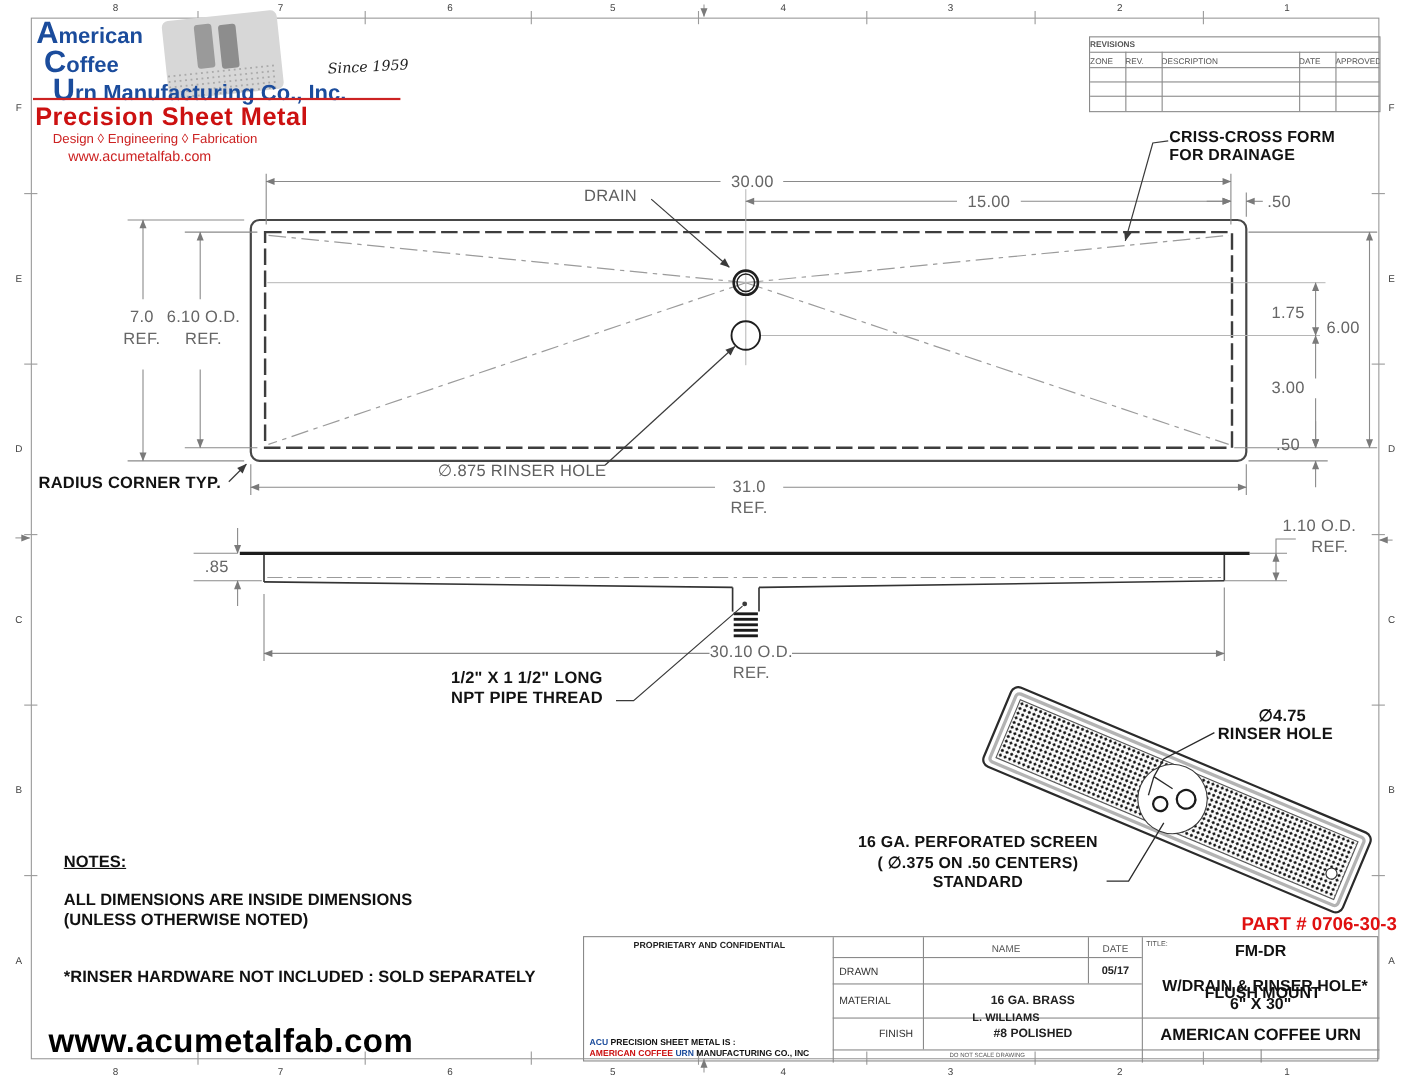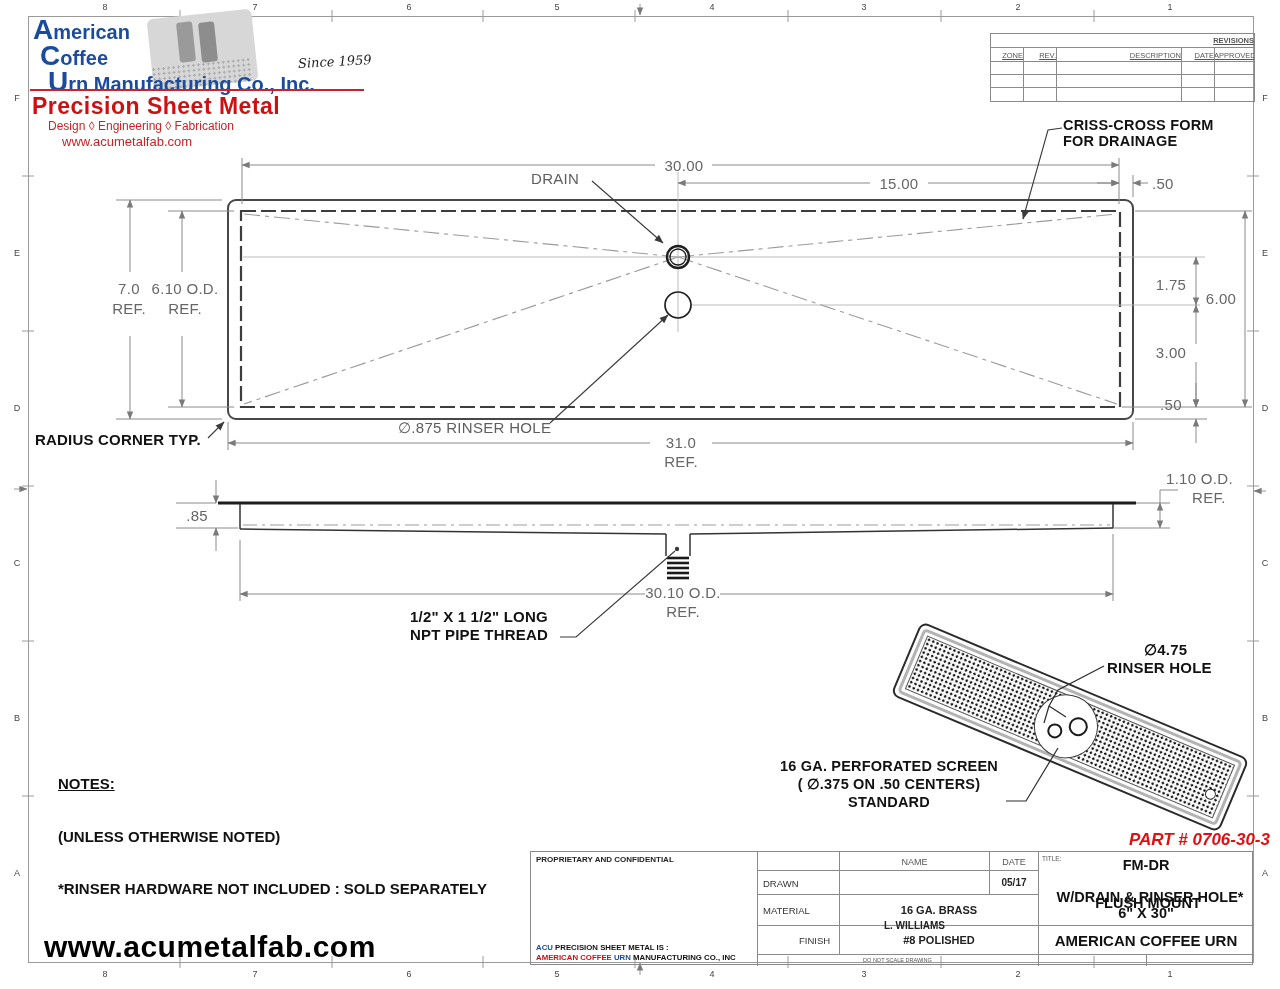--- a/index.html
+++ b/index.html
@@ -18,29 +18,29 @@
   .logo-big{font-size:28px;}
   .logo-sm{font-size:20px;}
   .since{font-family:"DejaVu Serif",serif;font-style:italic;font-size:13px;color:#222;}
   .psm{color:#cc1111;font-weight:bold;font-size:23px;letter-spacing:.5px;white-space:nowrap;}
   .svc{color:#cc2222;font-size:12px;white-space:nowrap;}
   .lweb{color:#cc2222;font-size:13px;white-space:nowrap;}
   
   .head{font-size:17px;font-weight:bold;color:#111;letter-spacing:.3px;text-align:center;}
   
   .rev{border:1px solid #8a8a8a;}
-  .rev .cell{position:absolute;font-size:7.5px;color:#555;text-align:right;overflow:hidden;text-decoration:underline;}
+  .rev .cell{position:absolute;font-size:7.5px;color:#555;text-align:left;overflow:hidden;}
   .rline{background:#8a8a8a;}
   
   .note{font-size:15px;font-weight:bold;color:#111;white-space:nowrap;}
   .bigweb{font-size:30px;font-weight:bold;color:#000;letter-spacing:.5px;white-space:nowrap;}
   .partno{font-size:17px;font-weight:bold;color:#e01010;white-space:nowrap;}
   
   .tb-line{background:#8a8a8a;position:absolute;}
-  .tb-small{font-size:8px;font-weight:bold;color:#222;}
+  .tb-small{font-size:8px;font-weight:bold;color:#222;margin-left:40px;}
   .tb-par{font-size:8.2px;color:#7d7d7d;line-height:1.18;}
   .tb-lbl{font-size:9.5px;color:#333;}
   .tb-val{font-size:10px;color:#222;font-weight:bold;}
   .tb-hdr{font-size:9px;color:#555;text-align:center;}
   .tb-title{font-size:14.5px;font-weight:bold;color:#111;text-align:center;line-height:16px;white-space:nowrap;}
   .tb-co{font-size:15px;font-weight:bold;color:#111;text-align:center;white-space:nowrap;}
   .blue{color:#1b4c9c;}.red{color:#cc1111;}
   
   #iso-rot{position:absolute;left:7px;top:75px;width:356px;height:80px;transform:rotate(22.8deg);}
   .iso-outer{position:absolute;left:0;top:0;right:0;bottom:0;border:2px solid #2b2b2b;border-radius:8px;background:#fff;}
@@ -327,23 +327,24 @@
       <line x1="1049" y1="706" x2="1044" y2="723"></line>
       <path d="M1006 801 L1026 801 L1058 748"></path>
     </g>
   </svg>
 
   <div class="abs lblk" style="left:1144px;top:641px;">∅4.75</div>
   <div class="abs lblk" style="left:1107px;top:659px;">RINSER HOLE</div>
   <div class="abs lblk dimc" style="left:770px;top:758px;width:238px;font-size:14.5px;text-align:center;">16 GA. PERFORATED SCREEN</div>
   <div class="abs lblk dimc" style="left:770px;top:776px;width:238px;font-size:14.5px;text-align:center;">( ∅.375 ON .50 CENTERS)</div>
   <div class="abs lblk dimc" style="left:770px;top:794px;width:238px;font-size:14.5px;text-align:center;">STANDARD</div>
-  <div class="abs partno" style="left:1110px;top:830px;width:160px;text-align:right;font-style:italic;">PART # 0706-30-3</div>
+  <div class="abs partno" style="left:1110px;top:830px;width:160px;text-align:right;">PART # 0706-30-3</div>
 
   <div class="abs note" style="left:58px;top:775px;text-decoration:underline;">NOTES:</div>
+  <div class="abs note" style="left:58px;top:810px;">ALL DIMENSIONS ARE INSIDE DIMENSIONS</div>
   <div class="abs note" style="left:58px;top:828px;">(UNLESS OTHERWISE NOTED)</div>
   <div class="abs note" style="left:58px;top:880px;">*RINSER HARDWARE NOT INCLUDED : SOLD SEPARATELY</div>
   <div class="abs bigweb" style="left:44px;top:930px;">www.acumetalfab.com</div>
 
   <div class="abs" style="left:530px;top:851px;width:723px;height:114px;border:1px solid #8a8a8a;box-sizing:border-box;">
 
     <div class="tb-line" style="left:226px;top:0;width:1px;height:114px;"></div>
     <div class="tb-line" style="left:308px;top:0;width:1px;height:102px;"></div>
     <div class="tb-line" style="left:458px;top:0;width:1px;height:42px;"></div>
     <div class="tb-line" style="left:507px;top:0;width:1px;height:114px;"></div>

